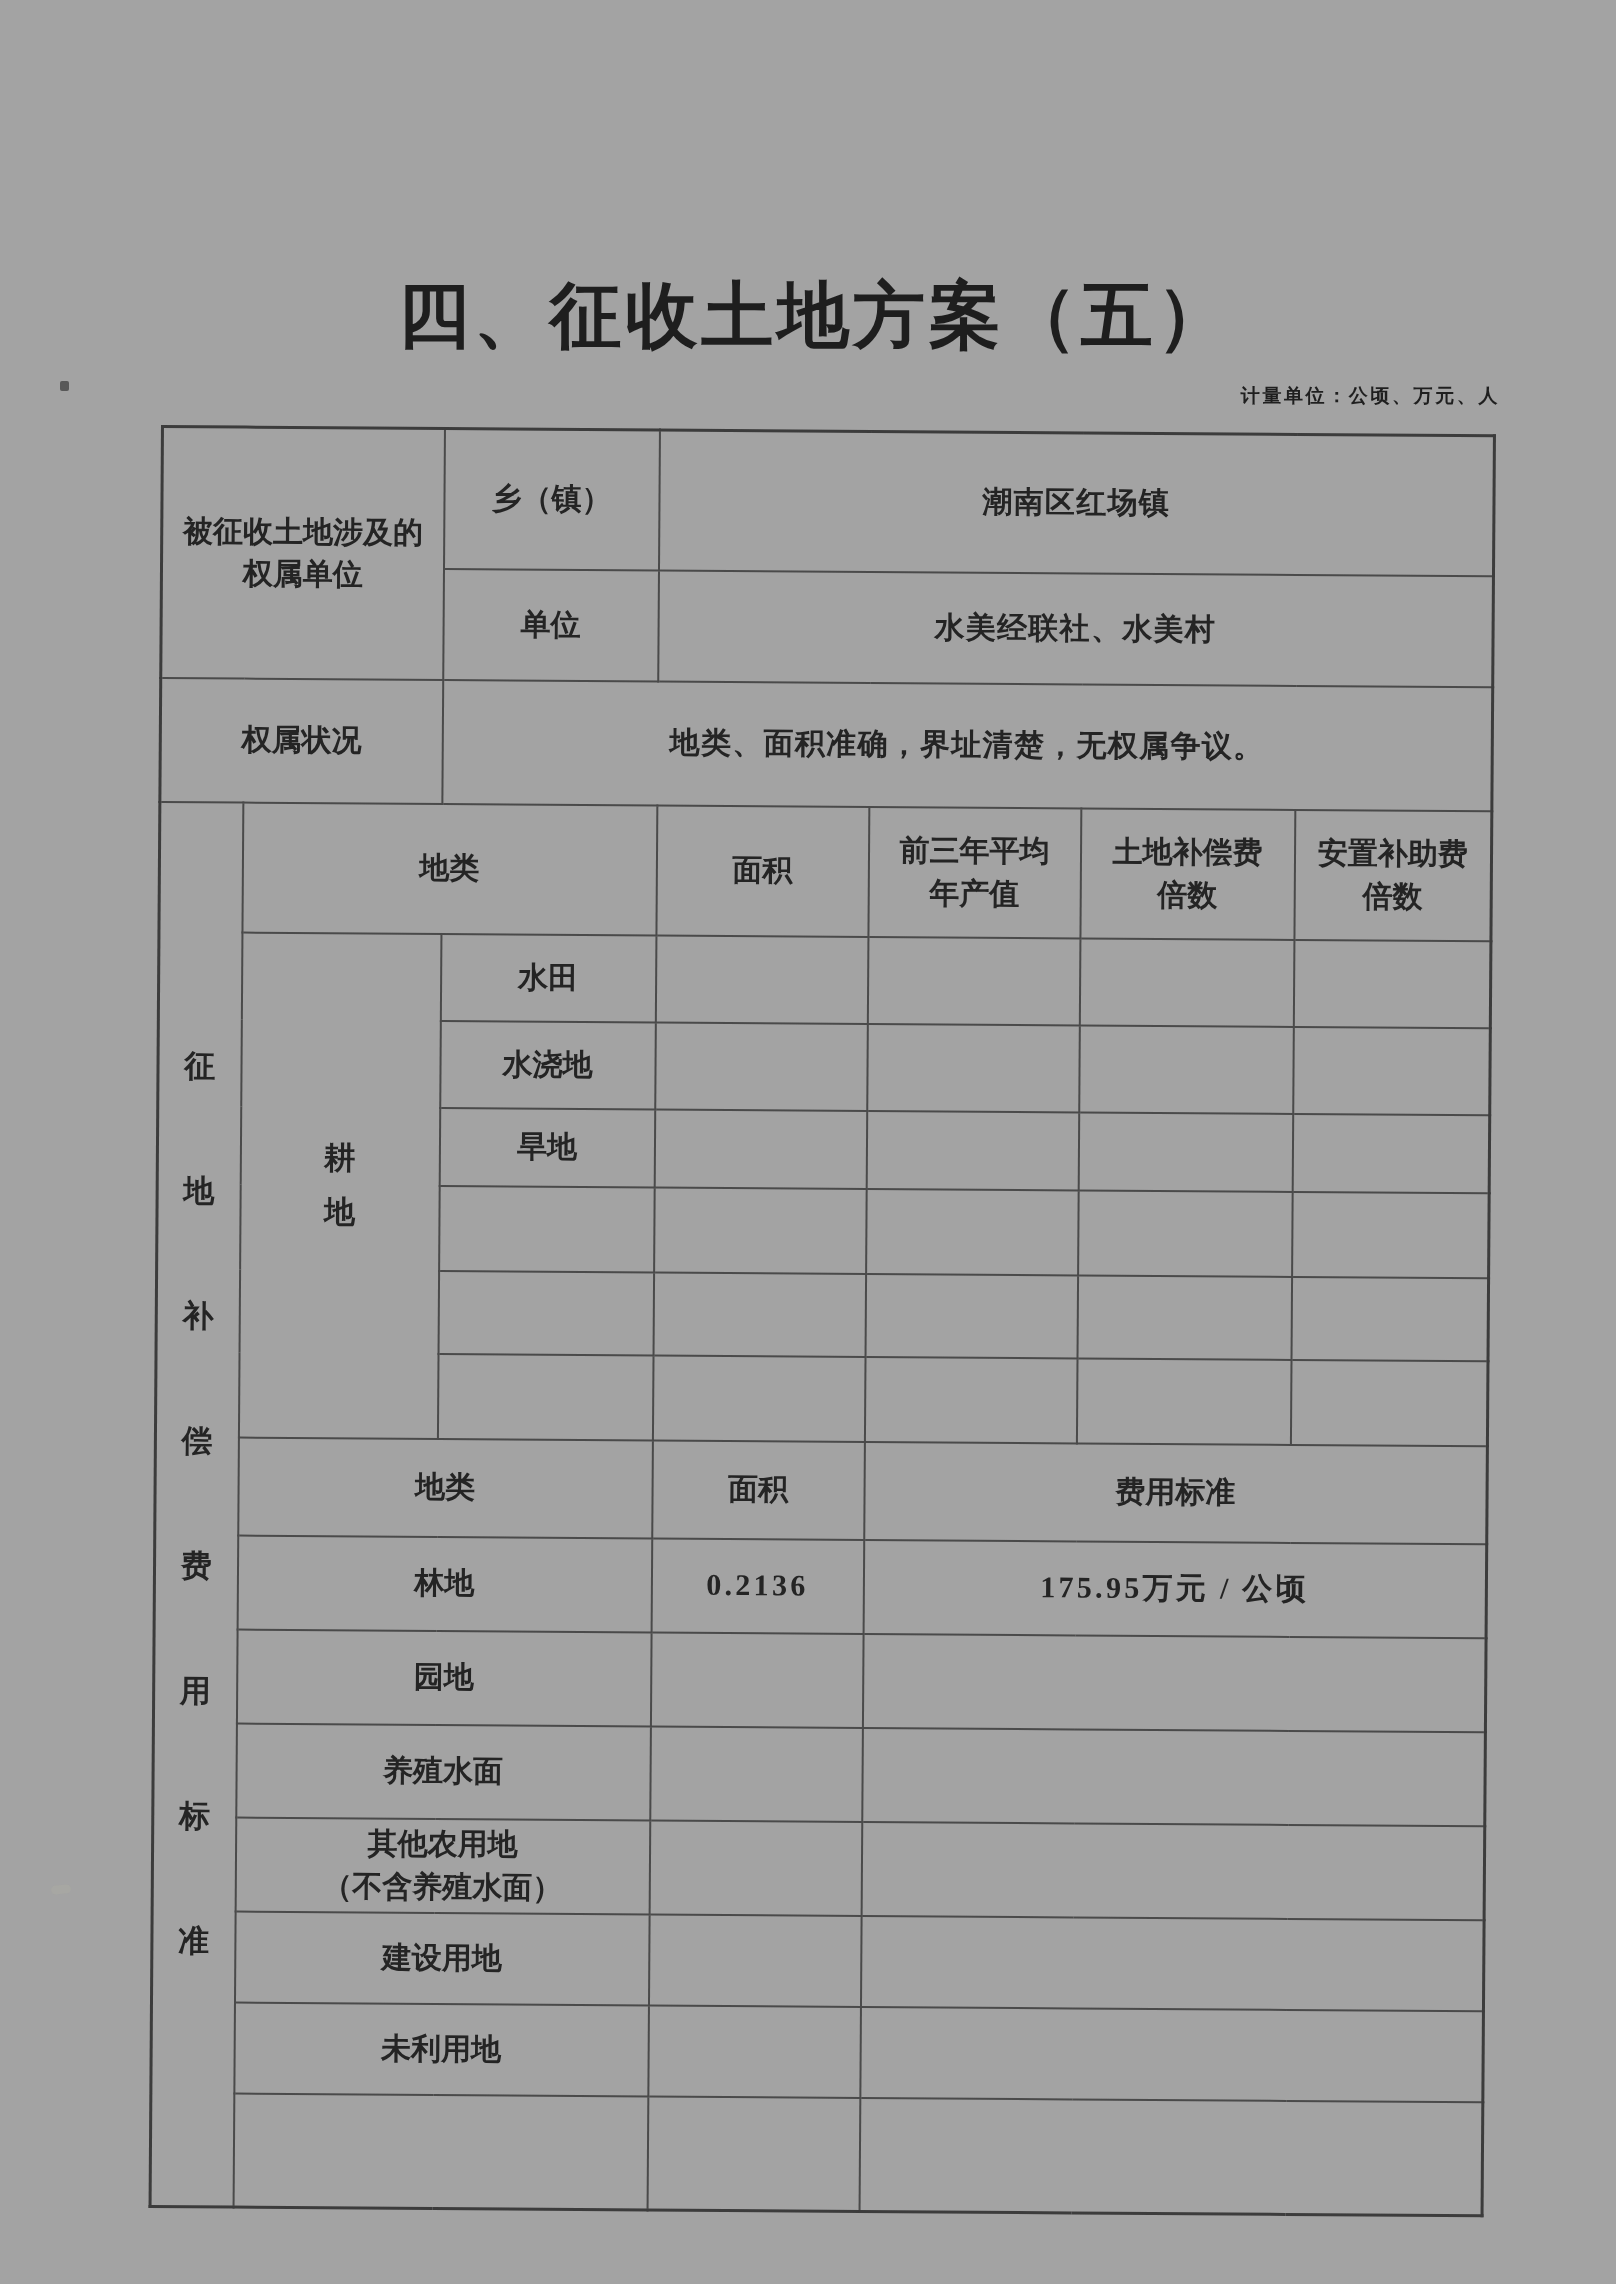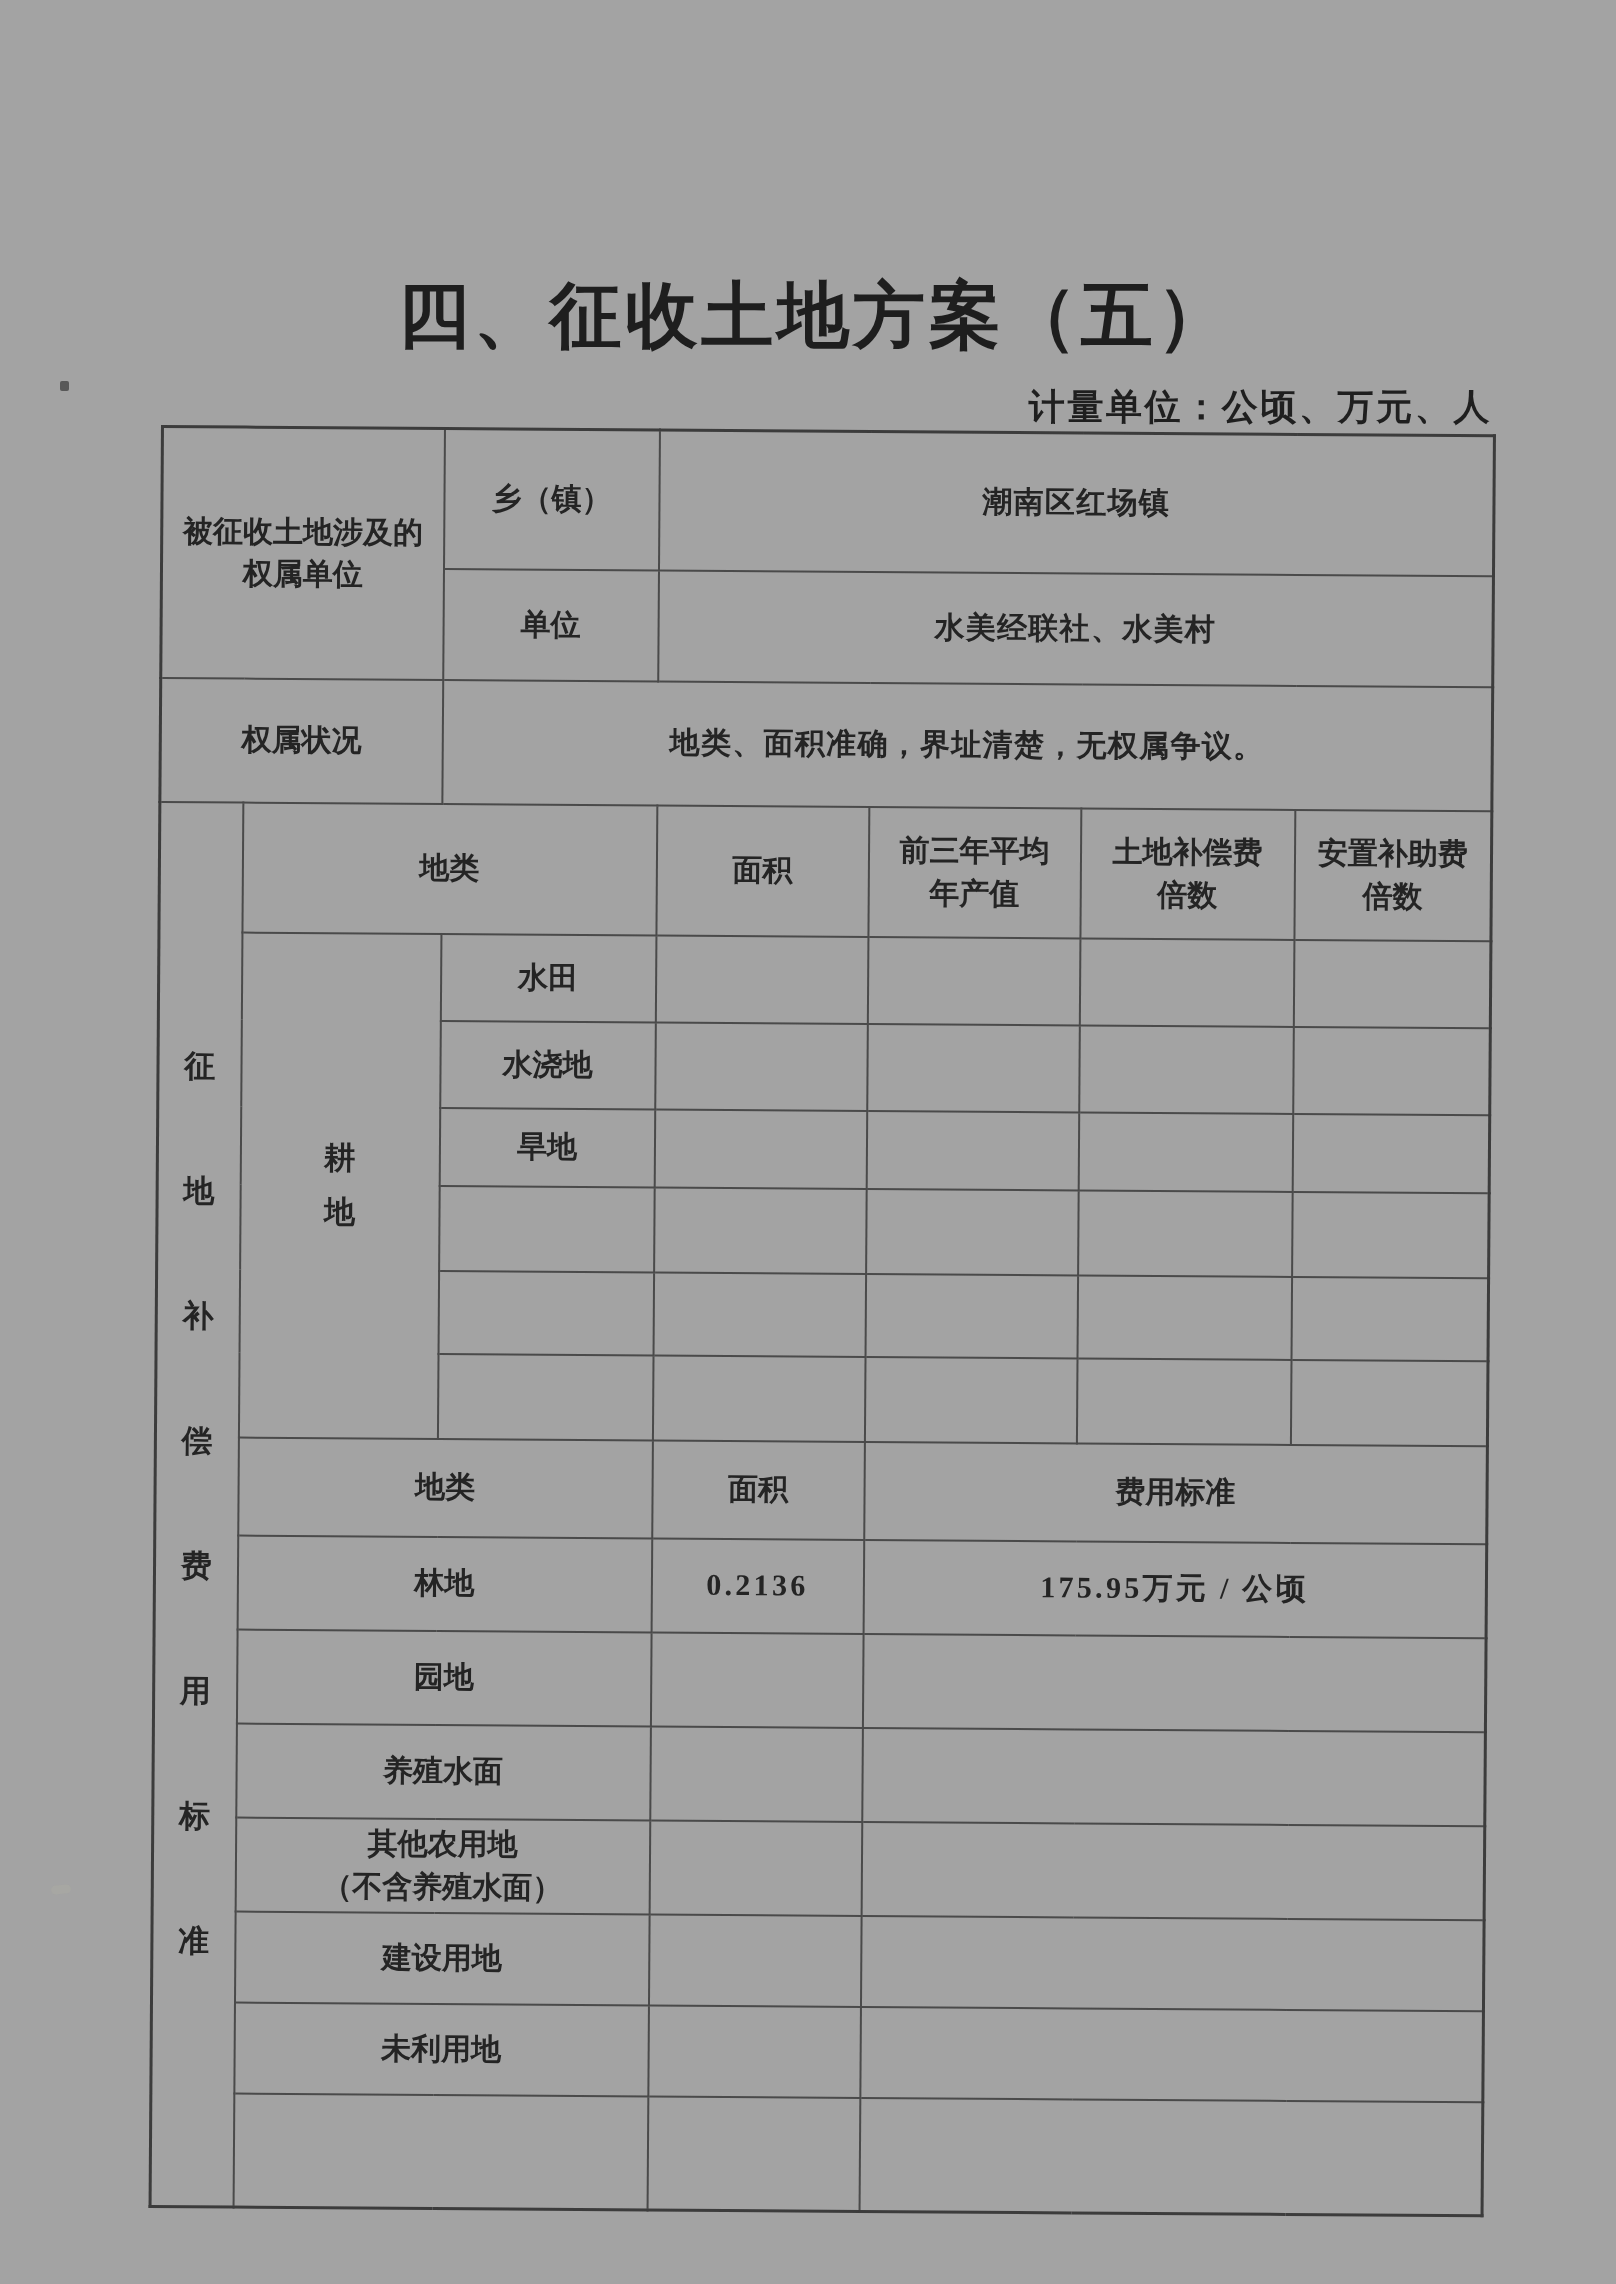--- a/index.html
+++ b/index.html
@@ -25,22 +25,22 @@
     text-indent: 14.3px;
     font-size: 72px;
     font-weight: 700;
     letter-spacing: 3.9px;
     color: #1e1e1e;
     white-space: nowrap;
   }
   .unit-note {
     position: absolute;
     top: 383px;
-    right: 124px;
-    font-size: 36px;
+    right: 116px;
+    font-size: 19px;
     font-weight: 700;
     letter-spacing: 2.6px;
     color: #1f1f1f;
   }
   .sheet {
     position: absolute;
     left: 161px;
     top: 425px;
     transform: rotate(0.4deg);
     transform-origin: 0 0;

